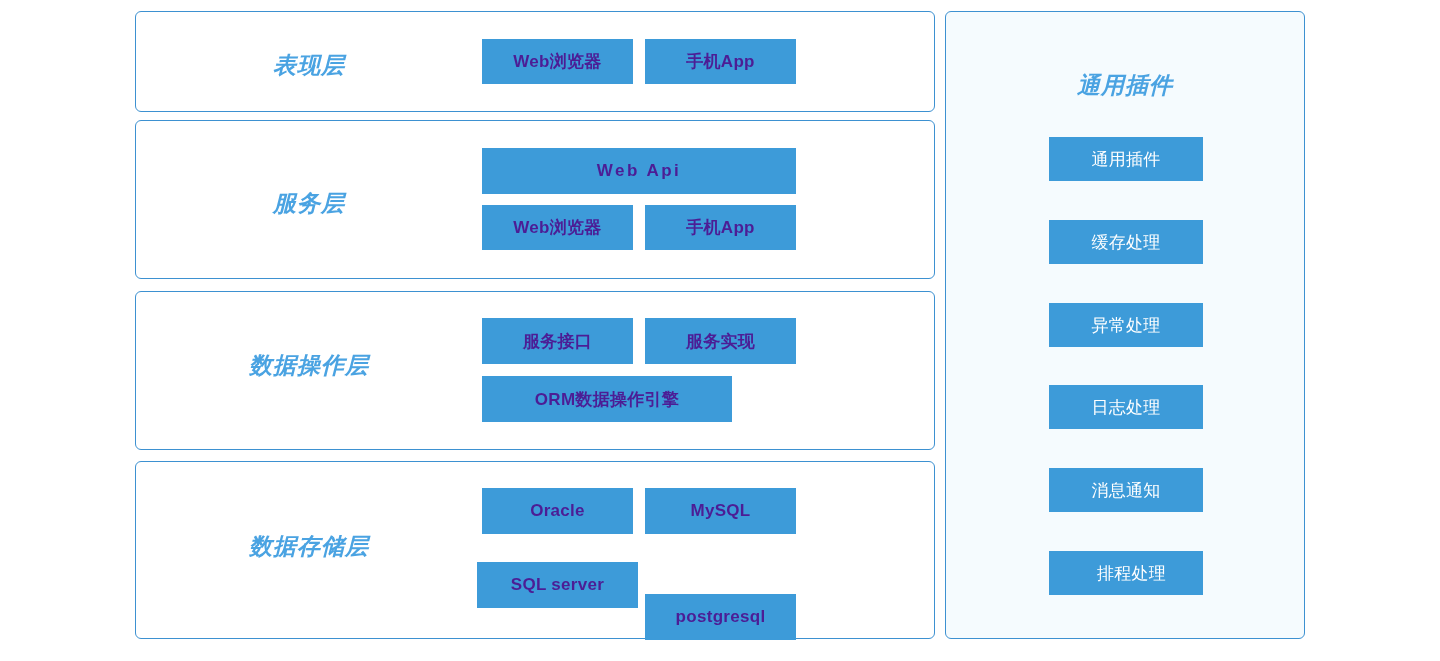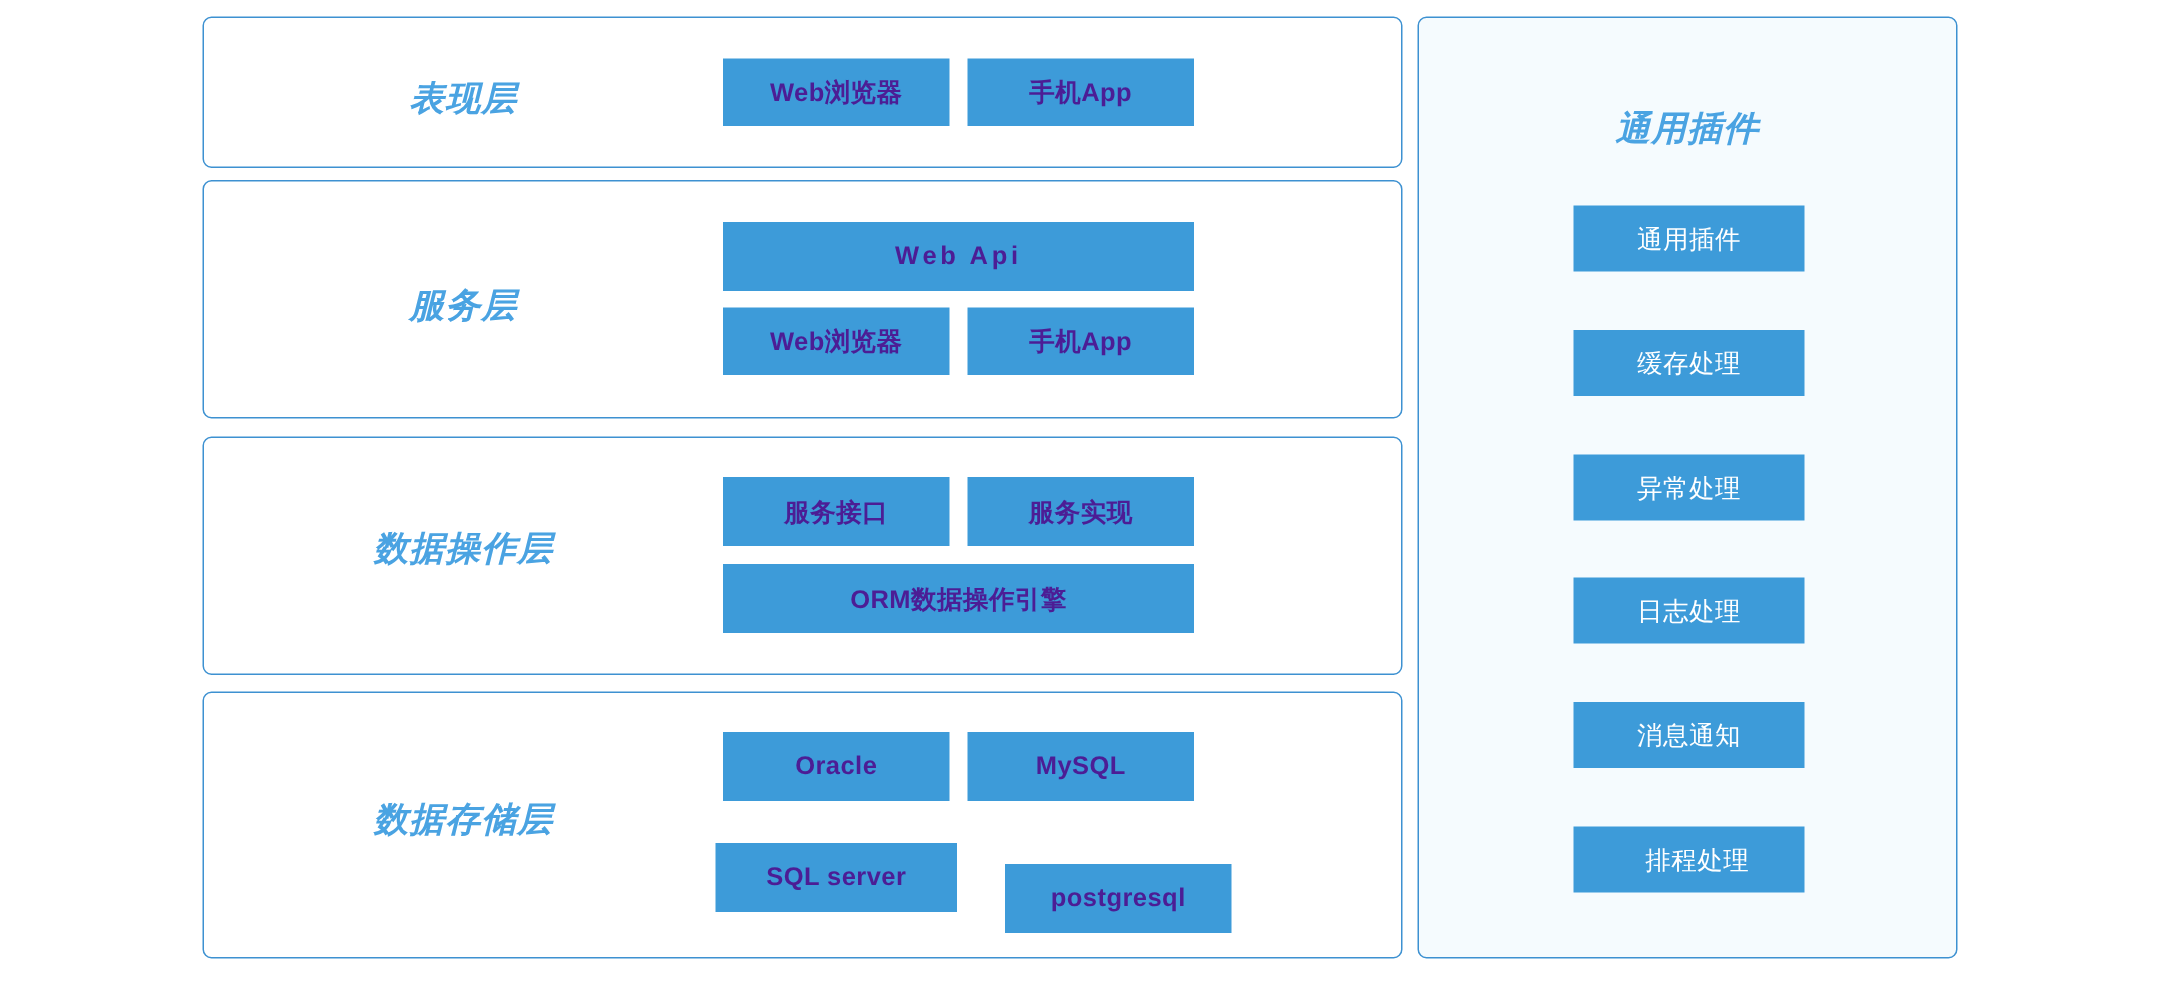--- a/index.html
+++ b/index.html
@@ -142,29 +142,29 @@
   </div>
   <div class="node wide-space" style="left:482px; top:148px; width:314px; height:46px;">Web Api</div>
   <div class="node" style="left:482px; top:205px; width:151px; height:45px;">Web浏览器</div>
   <div class="node" style="left:645px; top:205px; width:151px; height:45px;">手机App</div>
 
   <div class="layer-panel" style="left:135px; top:291px; width:800px; height:159px;">
     <div class="layer-title" style="top:60px;">数据操作层</div>
   </div>
   <div class="node" style="left:482px; top:318px; width:151px; height:46px;">服务接口</div>
   <div class="node" style="left:645px; top:318px; width:151px; height:46px;">服务实现</div>
-  <div class="node" style="left:482px; top:376px; width:314px; height:46px;">ORM数据操作引擎</div>
+  <div class="node" style="left:482px; top:376px; width:250px; height:46px;">ORM数据操作引擎</div>
 
   <div class="layer-panel" style="left:135px; top:461px; width:800px; height:178px;">
     <div class="layer-title" style="top:71px;">数据存储层</div>
   </div>
   <div class="node" style="left:482px; top:488px; width:151px; height:46px;">Oracle</div>
   <div class="node" style="left:645px; top:488px; width:151px; height:46px;">MySQL</div>
   <div class="node" style="left:477px; top:562px; width:161px; height:46px;">SQL server</div>
-  <div class="node" style="left:645px; top:576px; width:151px; height:46px;margin-left:25px;">postgresql</div>
+  <div class="node" style="left:645px; top:594px; width:151px; height:46px;">postgresql</div>
 
   <div id="plugin-panel">
     <div id="plugin-title">通用插件</div>
 
     <div class="plugin-node" style="top:125px;">通用插件</div>
     <div class="plugin-node" style="top:208px;">缓存处理</div>
     <div class="plugin-node" style="top:291px;">异常处理</div>
     <div class="plugin-node" style="top:373px;">日志处理</div>
     <div class="plugin-node" style="top:456px;">消息通知</div>
     <div class="plugin-node" style="top:539px;padding-left:11px;">排程处理</div>

